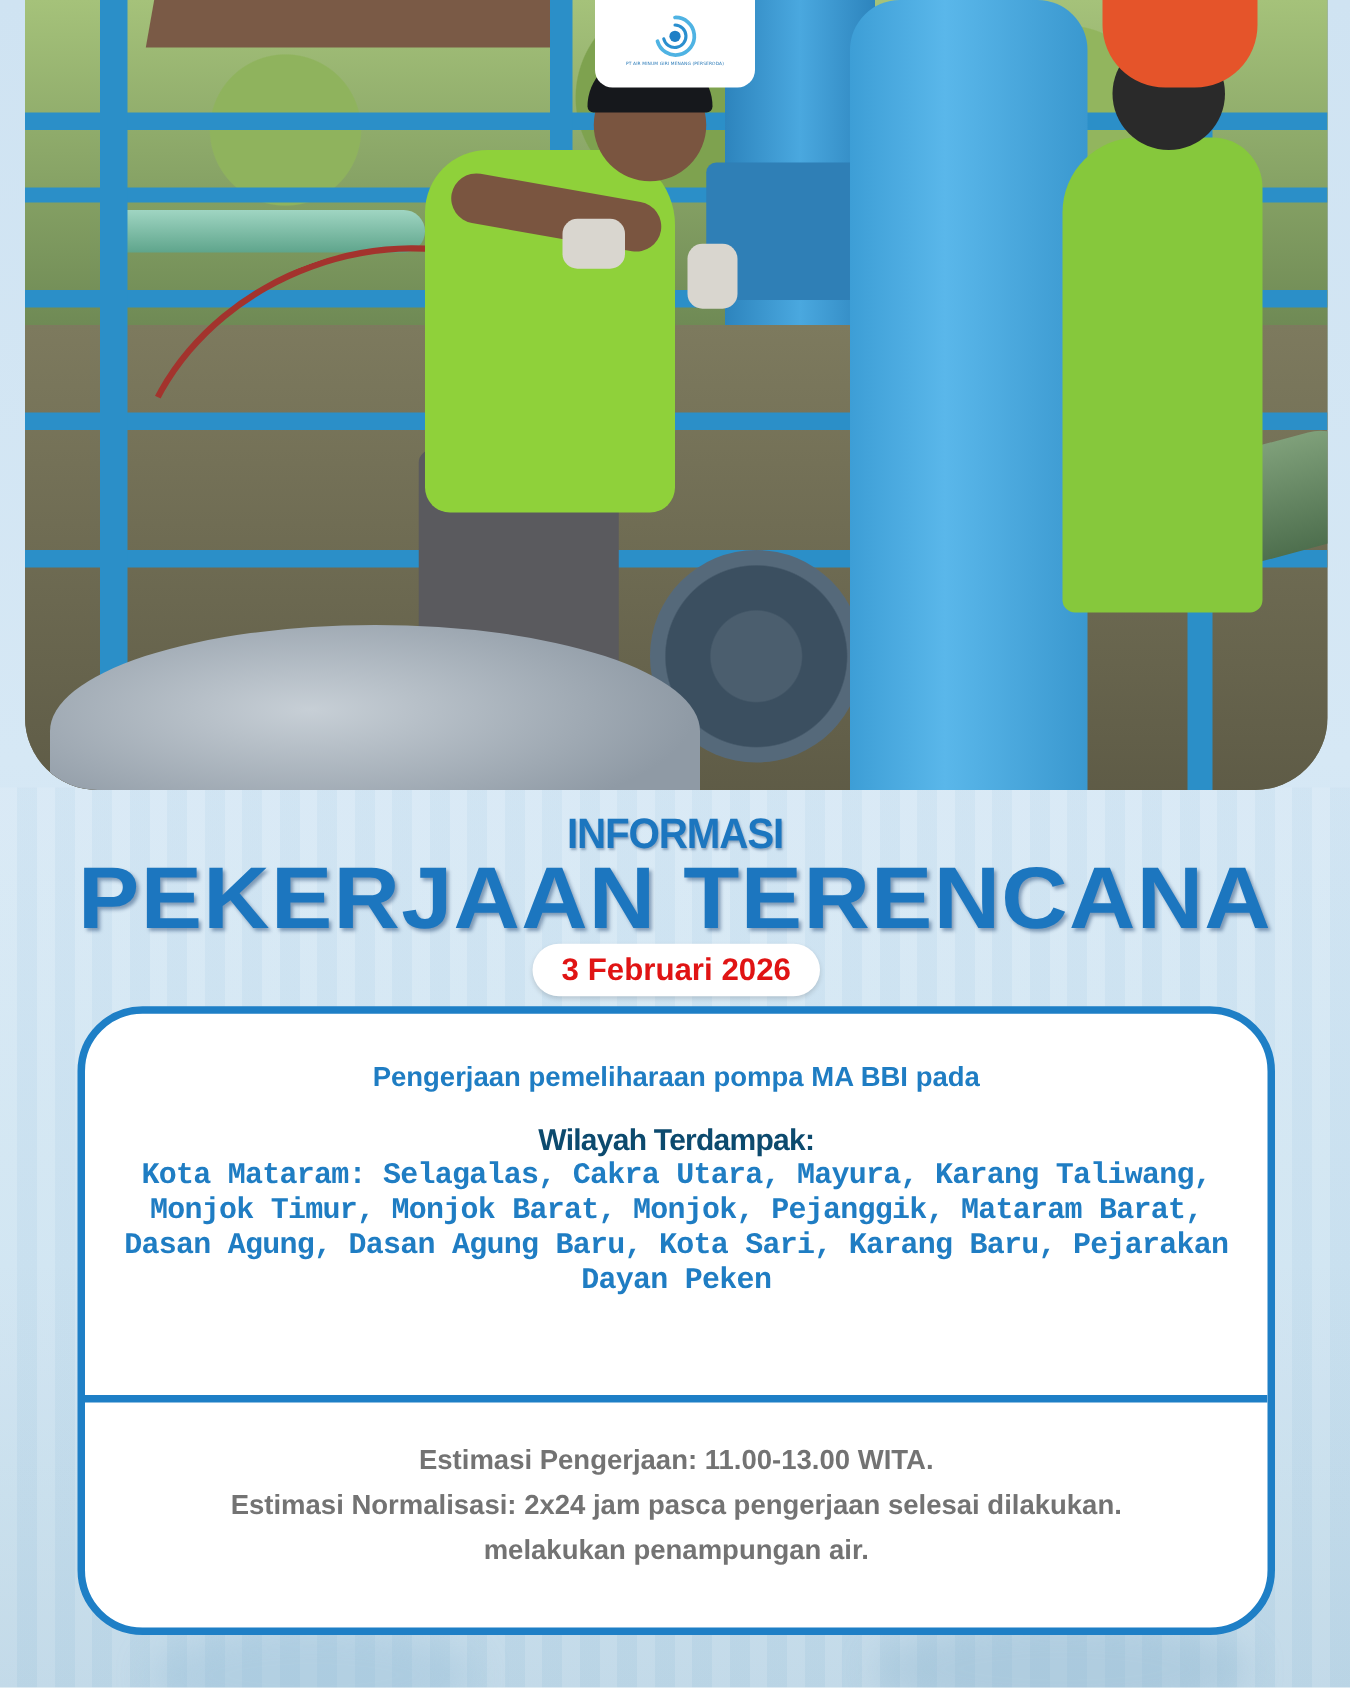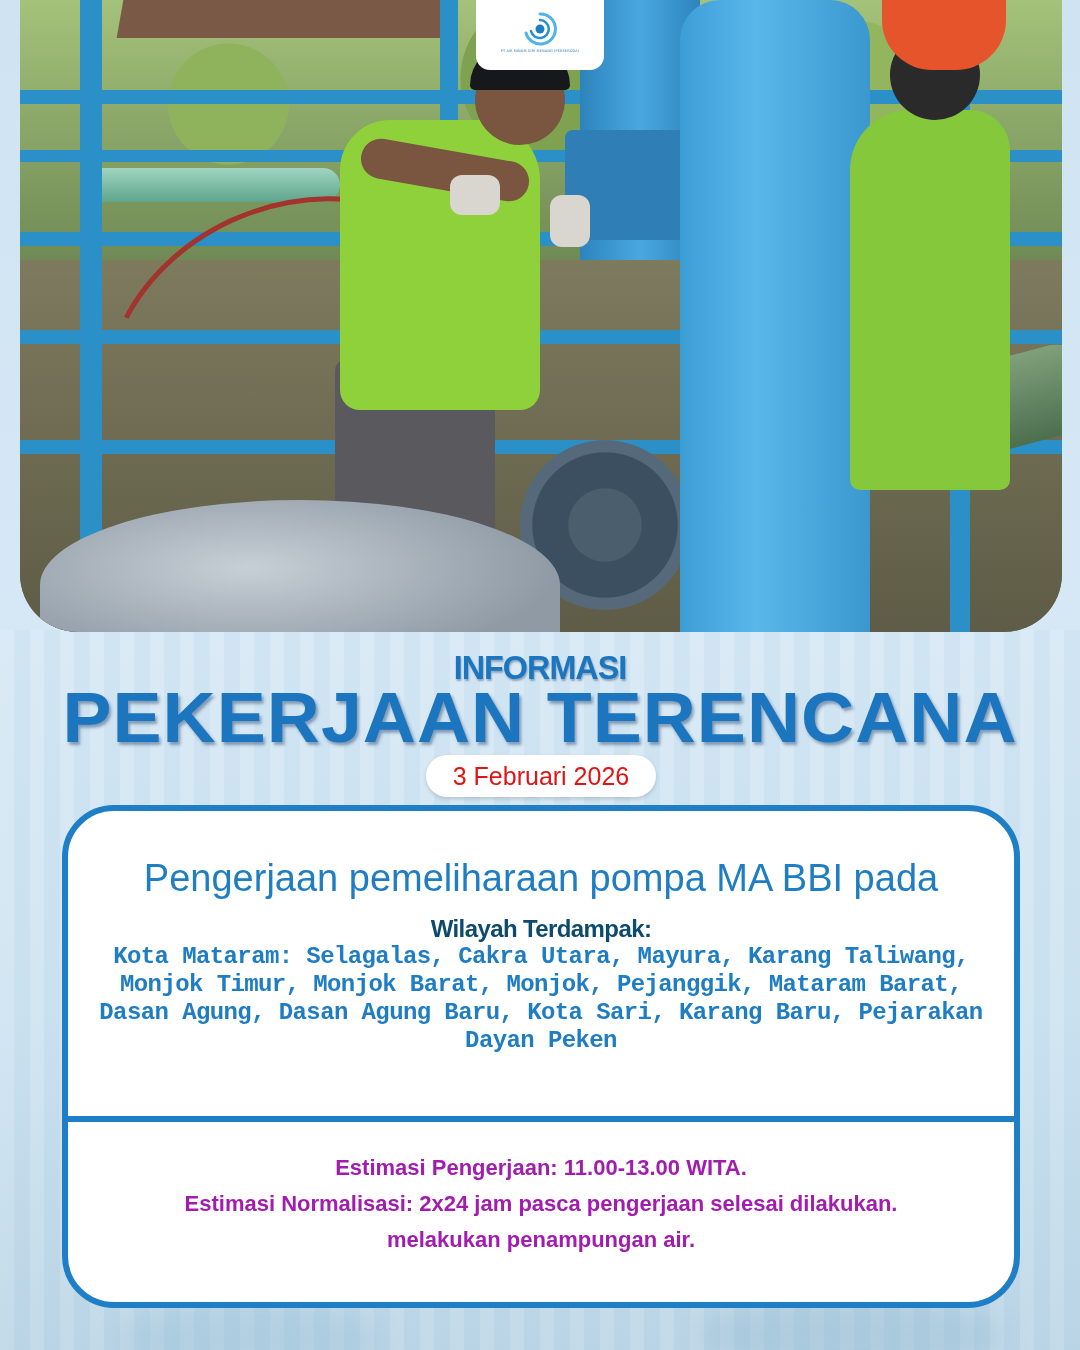--- a/index.html
+++ b/index.html
@@ -74,56 +74,56 @@
     font-family: "Liberation Sans", sans-serif; font-weight: 900;
     font-size: 70px; line-height: 80px; color: #1c76bf; letter-spacing: 1px;
     text-shadow: 2px 3px 3px rgba(0,40,90,0.40);
     transform: scaleX(1.05);
   }
   .date-pill {
     position: absolute; left: 426px; top: 755px; width: 230px; height: 42px;
     background: #ffffff; border-radius: 21px;
     box-shadow: 0 2px 4px rgba(0,0,0,0.15);
     display: flex; align-items: center; justify-content: center;
-    font-family: "Liberation Sans", sans-serif; font-weight: 400;
+    font-family: "Liberation Sans", sans-serif; font-weight: 700;
     font-size: 25px; color: #e01414;
   }
 
   
   .card {
     position: absolute; left: 62px; top: 805px; width: 958px; height: 503px;
     background: #ffffff; border: 6px solid #1e7fc6; border-radius: 52px;
     overflow: hidden;
   }
   .card-divider {
     position: absolute; left: 0; top: 305px; width: 100%; height: 6px; background: #1e7fc6;
   }
   .card-top { position:absolute; left:0; top:0; width:100%; height:305px; text-align:center; }
   .card-bottom { position:absolute; left:0; top:311px; width:100%; height:186px; text-align:center; }
 
   .headline {
-    margin-top: 50px;
-    font-family: "Liberation Sans", sans-serif; font-weight: 400;
-    font-size: 38px; line-height: 34px; color: #1f7dc3;
+    margin-top: 34px;
+    font-family: "Liberation Sans", sans-serif; font-weight: 700;
+    font-size: 22px; line-height: 34px; color: #1f7dc3;
   }
   .headline .red { color: #e01414; }
   .areas-label {
     margin-top: 20px;
     font-family: "Liberation Sans", sans-serif; font-weight: 700;
     font-size: 24px; line-height: 28px; color: #0c4a6e; letter-spacing: -0.6px;
   }
   .areas {
     font-family: Liberation Mono, monospace; font-weight: 700;
     font-size: 24px; line-height: 28px; color: #1f7dc3; letter-spacing: -0.6px;
     padding: 0 18px;
   }
   .est-lines { margin-top: 28px; }
   .est-line {
     font-family: "Liberation Sans", sans-serif; font-weight: 700;
-    font-size: 22px; line-height: 36px; color: #a21caf;
+    font-size: 22px; line-height: 36px; color: #737373;
   }
 </style>
 </head>
 <body>
 
 <div class="bg-stripes"></div>
 <div class="bg-blob1"></div>
 <div class="bg-blob2"></div>
 
 <div class="photo">

